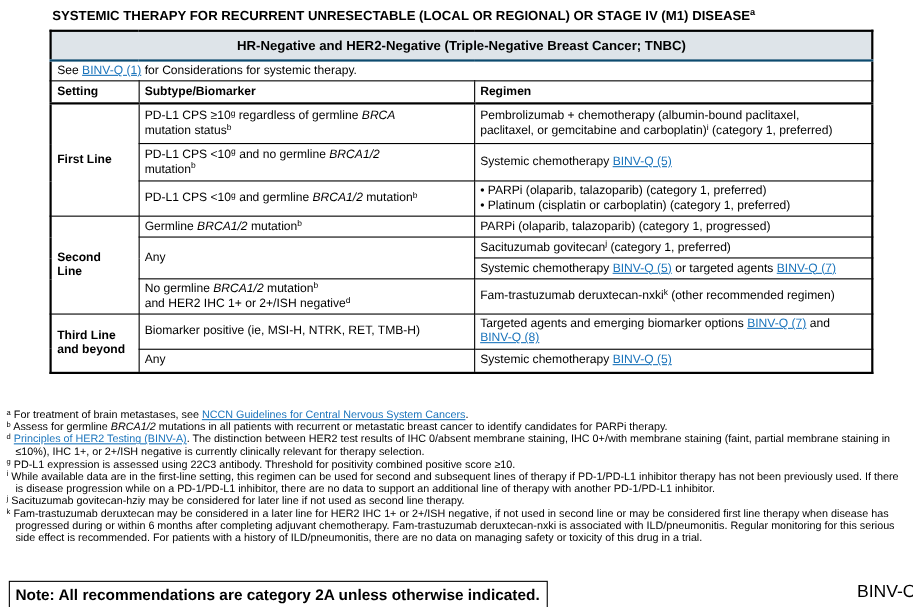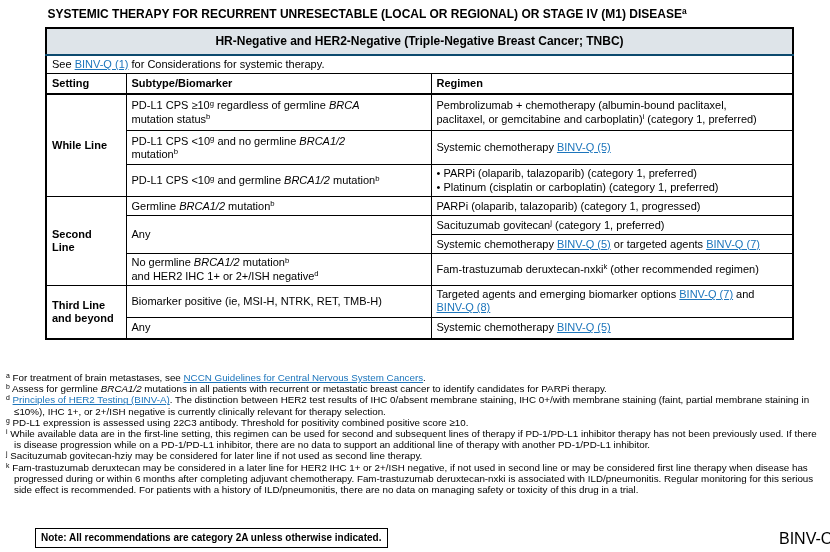--- a/index.html
+++ b/index.html
@@ -40,21 +40,21 @@
 
   .footnotes {
     position:absolute; left:6px; top:372px; width:819px;
     font-size:9.8px; line-height:11.2px;
   }
   .fn { padding-left:8px; text-indent:-8px; }
 
   .notebox {
     position:absolute; left:8px; top:528px;
     border:1.5px solid #000; padding:3px 6px 4px 5px;
-    font-size:10px; font-weight:bold; white-space:nowrap;margin-left:27px;
+    font-size:14px; font-weight:bold; white-space:nowrap;
   }
   .pagelabel {
     position:absolute; left:779px; top:530px;
     font-size:16px; font-weight:normal; white-space:nowrap;
   }
 </style>
 </head>
 <body>
 
 <div class="title">SYSTEMIC THERAPY FOR RECURRENT UNRESECTABLE (LOCAL OR REGIONAL) OR STAGE IV (M1) DISEASE<sup>a</sup></div>
@@ -72,21 +72,21 @@
     <tr class="sub">
       <td colspan="3">See <a class="lnk">BINV-Q (1)</a> for Considerations for systemic therapy.</td>
     </tr>
     <tr class="cols">
       <td>Setting</td>
       <td>Subtype/Biomarker</td>
       <td>Regimen</td>
     </tr>
 
     <tr class="h37">
-      <td class="setting" rowspan="3">While Line</td>
+      <td class="setting" rowspan="3">First Line</td>
       <td>PD-L1 CPS ≥10<sup>g</sup> regardless of germline <i>BRCA</i><br>mutation status<sup>b</sup></td>
       <td>Pembrolizumab + chemotherapy (albumin-bound paclitaxel,<br>paclitaxel, or gemcitabine and carboplatin)<sup>i</sup> (category 1, preferred)</td>
     </tr>
     <tr class="h34">
       <td>PD-L1 CPS &lt;10<sup>g</sup> and no germline <i>BRCA1/2</i><br>mutation<sup>b</sup></td>
       <td>Systemic chemotherapy <a class="lnk">BINV-Q (5)</a></td>
     </tr>
     <tr class="h30">
       <td>PD-L1 CPS &lt;10<sup>g</sup> and germline <i>BRCA1/2</i> mutation<sup>b</sup></td>
       <td>• PARPi (olaparib, talazoparib) (category 1, preferred)<br>• Platinum (cisplatin or carboplatin) (category 1, preferred)</td>

